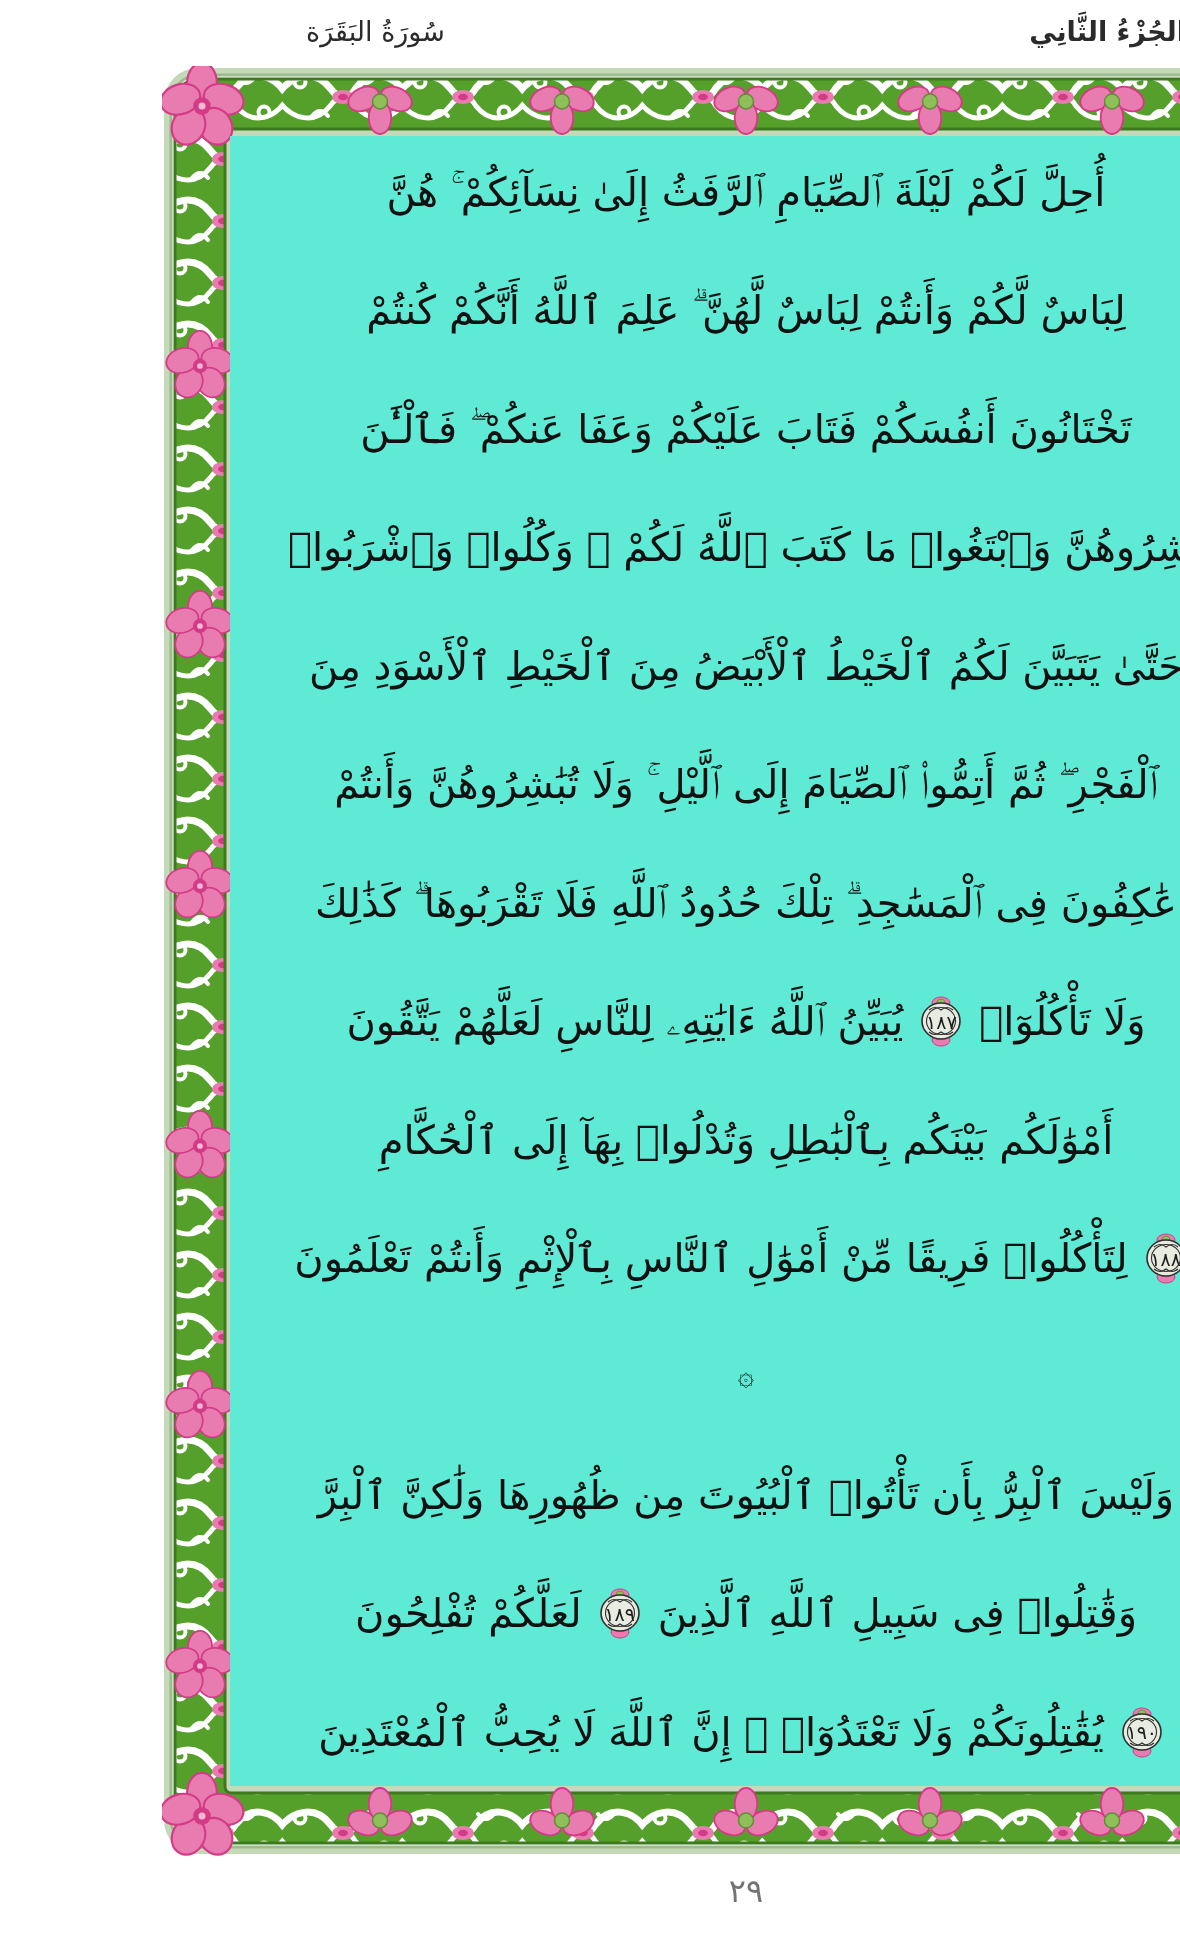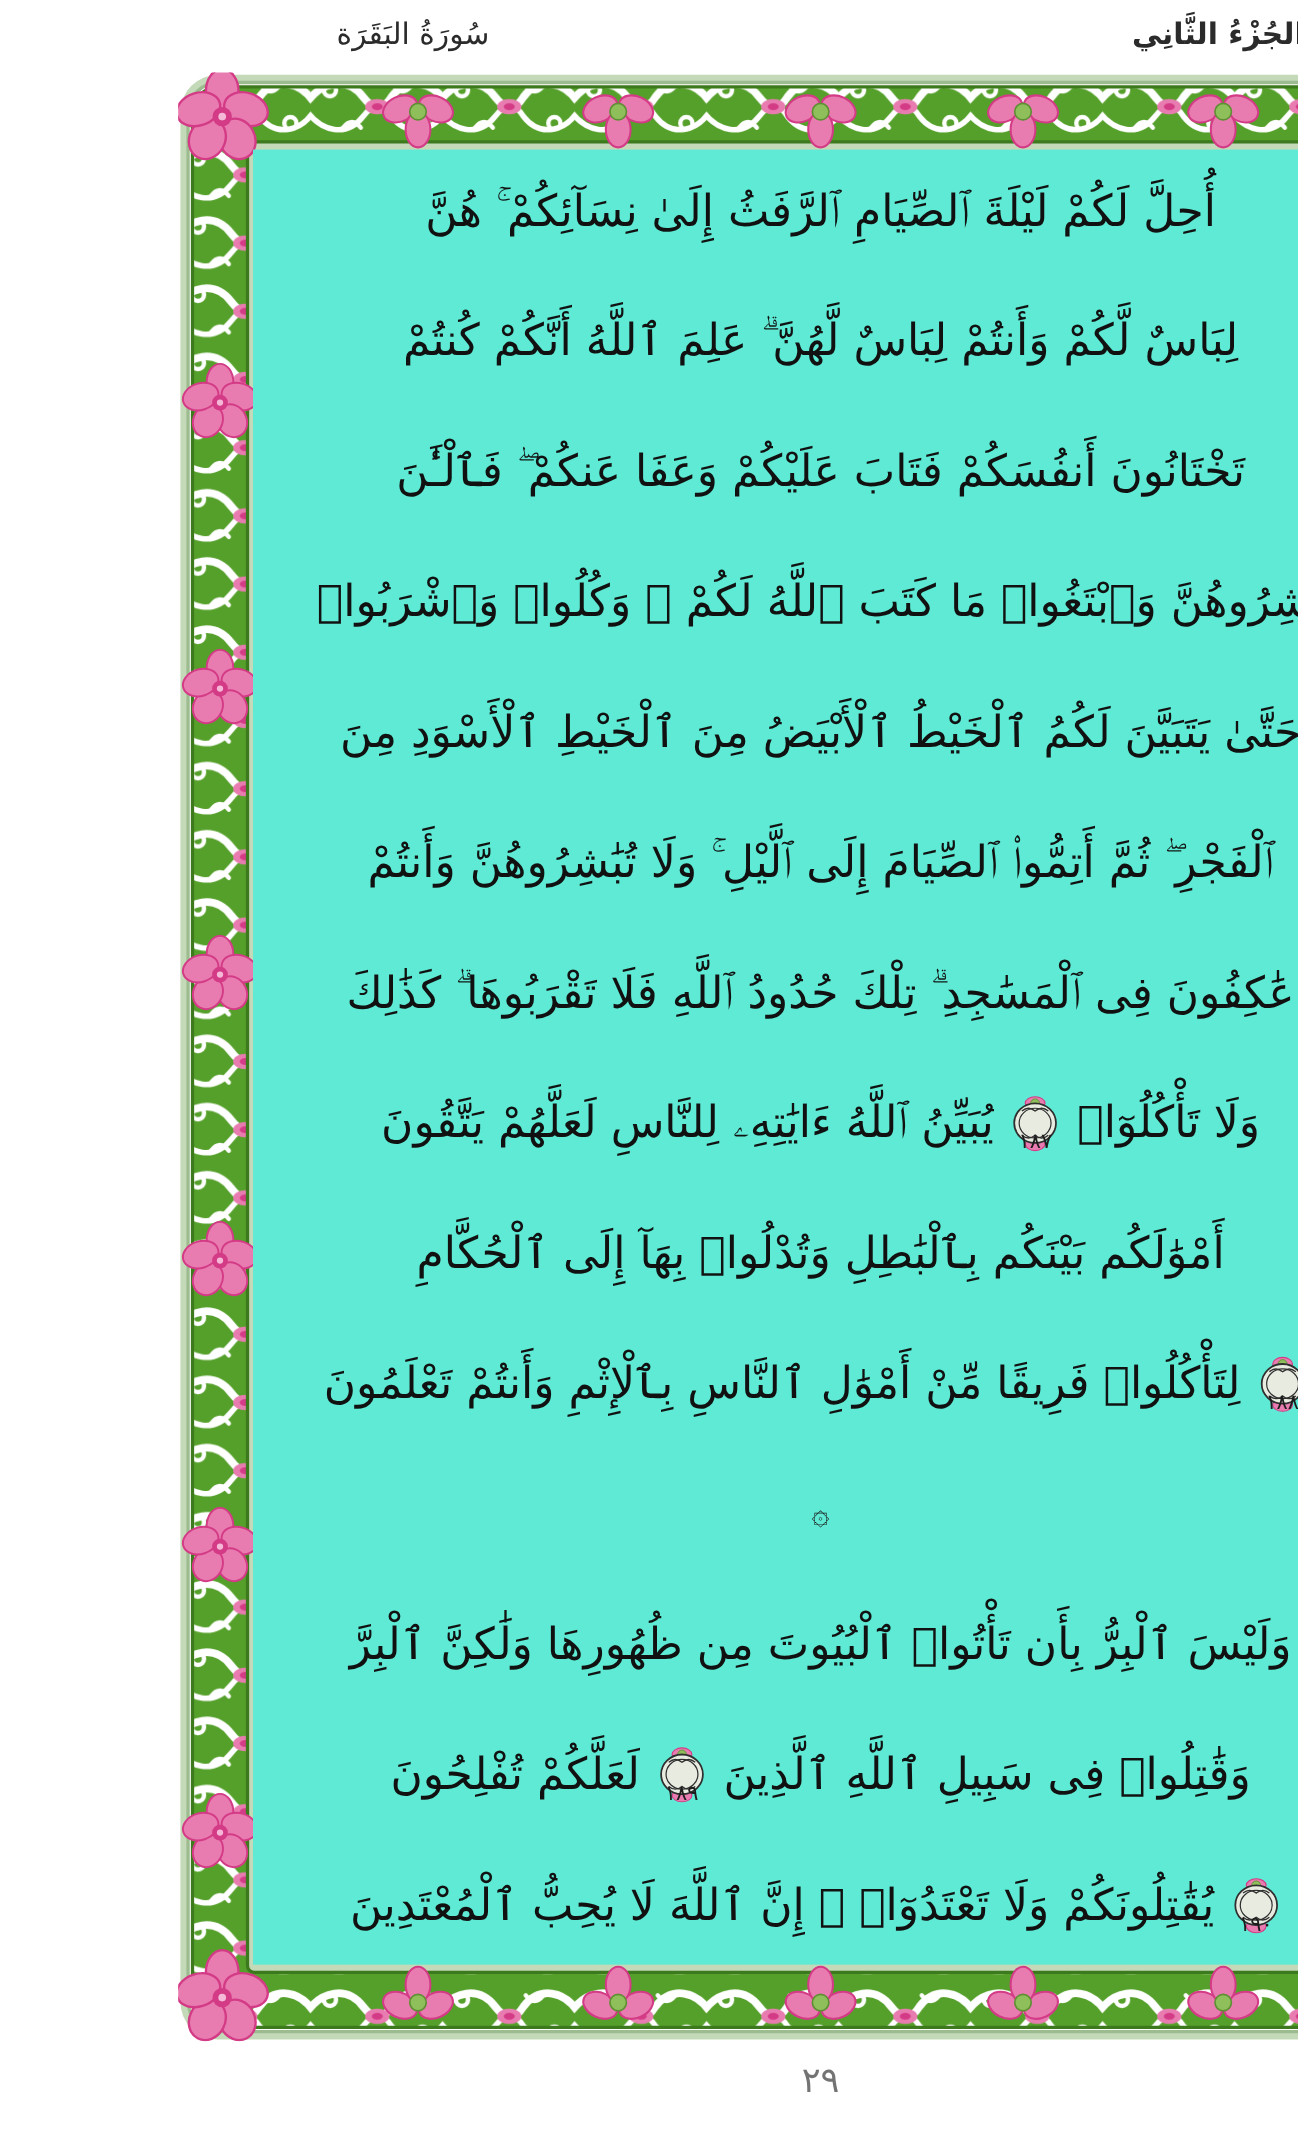--- a/index.html
+++ b/index.html
@@ -45,21 +45,21 @@
     font-family:"DejaVu Sans","Liberation Sans",sans-serif;
     font-size:40px;line-height:1.0;color:#111111;
     display:flex;align-items:center;justify-content:center;
     gap:6px;height:84px;
     letter-spacing:0px;
   }
   .line span.txt{display:inline-block;}
 
   
   .ayah{
-    display:inline-flex;align-items:flex-end;justify-content:center;
+    display:inline-flex;align-items:center;justify-content:center;
     position:relative;width:52px;height:52px;flex:0 0 auto;
     margin:0 6px;vertical-align:middle;
   }
   .ayah svg{position:absolute;left:0;top:0;width:52px;height:52px;}
   .ayah b{
     position:relative;z-index:3;font-weight:normal;
     font-family:"DejaVu Sans","Liberation Sans",sans-serif;
     font-size:19px;color:#1d1d1d;line-height:1;letter-spacing:-1px;
     transform:translateY(1px);
   }

